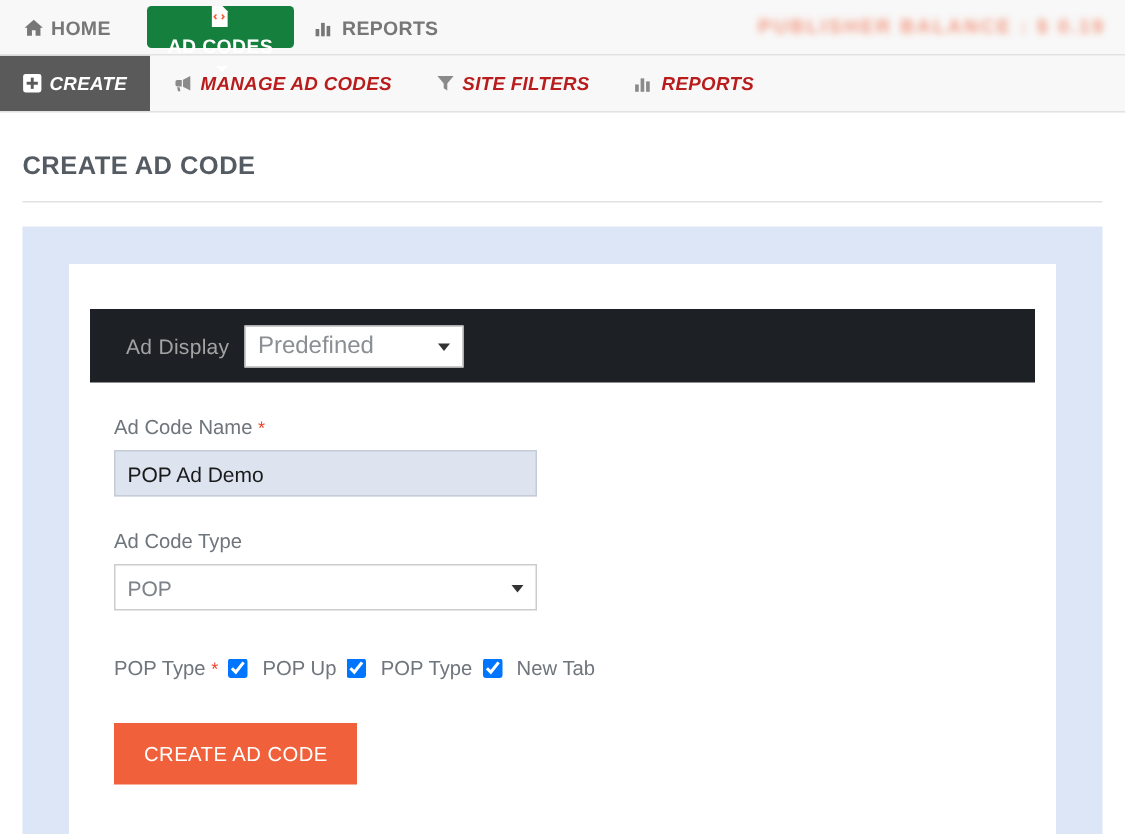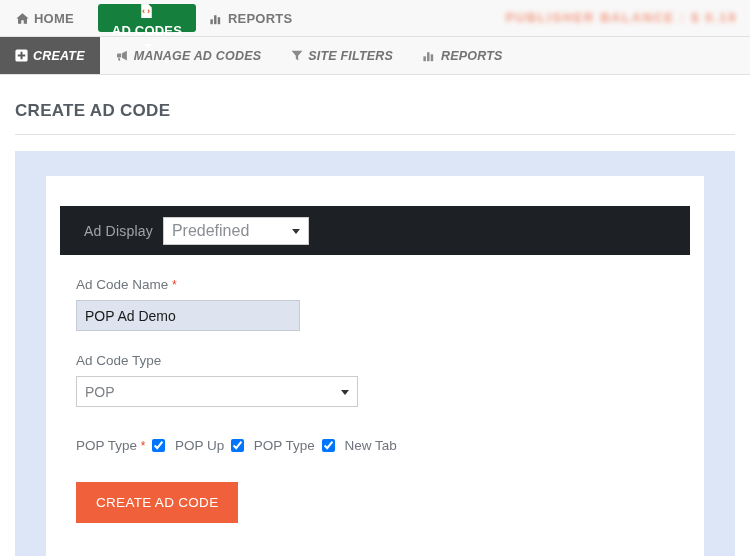--- a/index.html
+++ b/index.html
@@ -76,21 +76,21 @@
     display: flex;
     align-items: stretch;
     font-style: italic;
   }
   .sub-item {
     display: flex;
     align-items: center;
     gap: 5px;
     padding: 0 15px;
     font-size: 12.5px;
-    color: #737373;
+    color: #b91c1c;
     font-weight: bold;
     letter-spacing: .2px;
     cursor: pointer;
     white-space: nowrap;
   }
   .sub-item.active {
     background: #5a5a5a;
     color: #ffffff;
   }
 
@@ -171,21 +171,21 @@
   #form-body { padding: 0 0 0 16px; }
   .field { margin-top: 22px; }
   .flabel {
     font-size: 13.5px;
     color: #6f757c;
     margin-bottom: 8px;
     display: block;
   }
   .req { color: #e8452c; font-size: 12px; }
   #ad-code-name-input {
-    width: 224px;
+    width: 282px;
     height: 31px;
     border: 1px solid #c5ccd6;
     background: #dde4f0;
     font-family: "Liberation Sans", sans-serif;
     font-size: 14px;
     color: #1a1a1a;
     padding: 0 8px;
     outline: none;
   }
   #ad-code-type-select {

